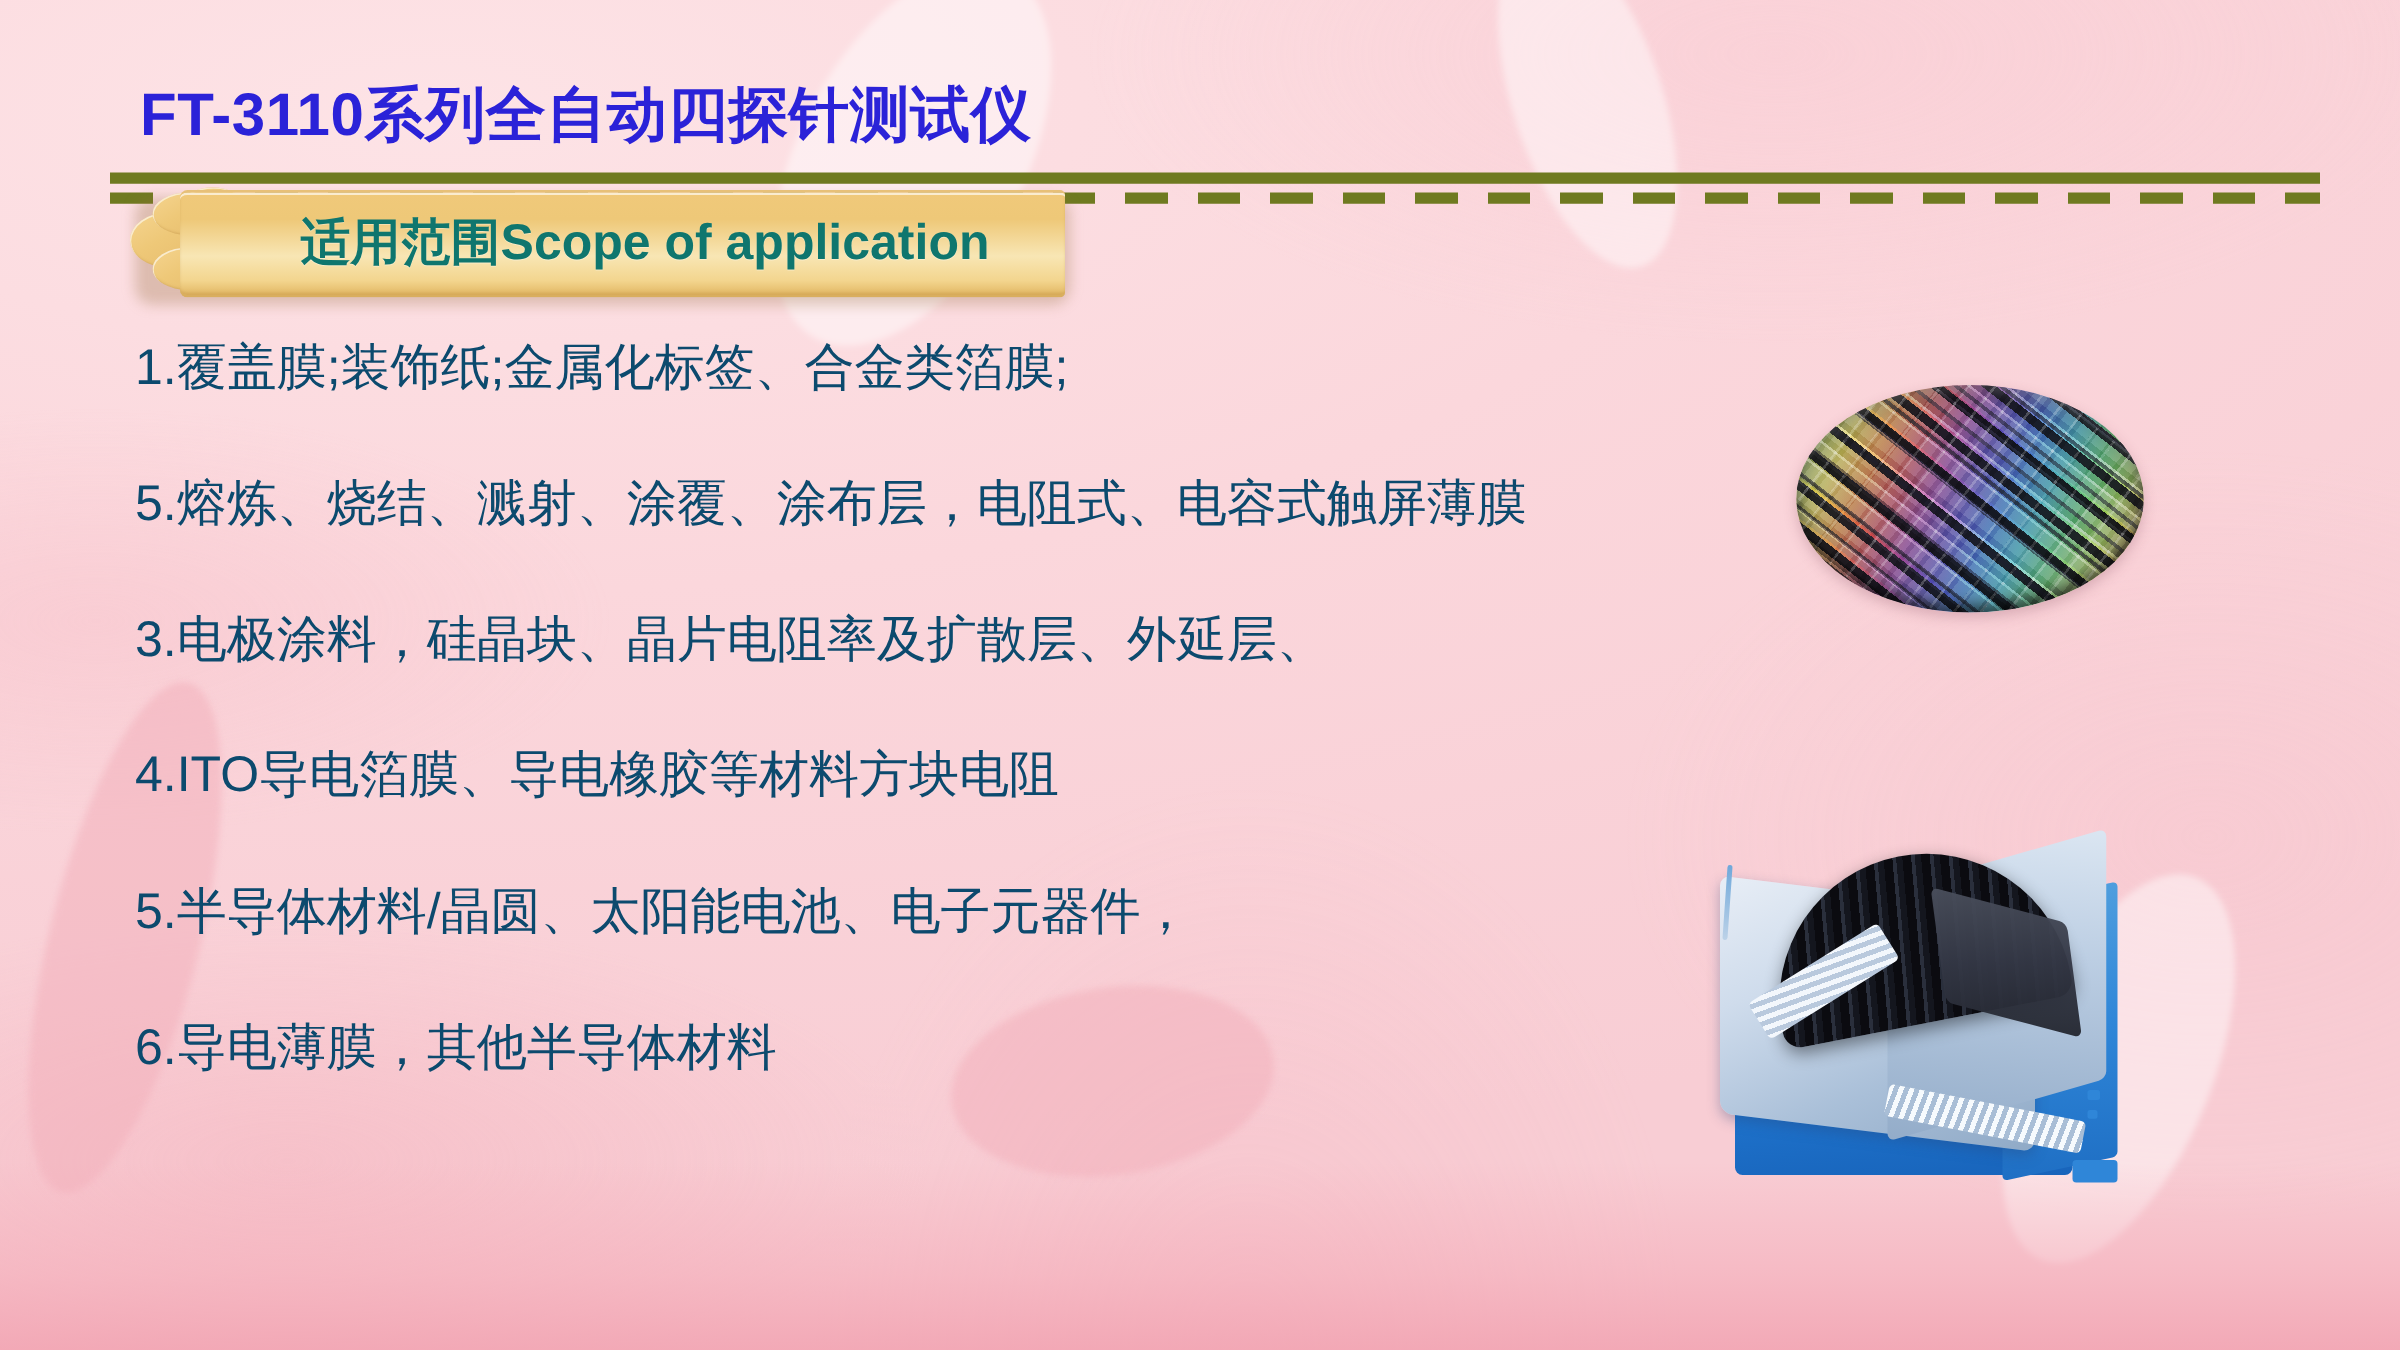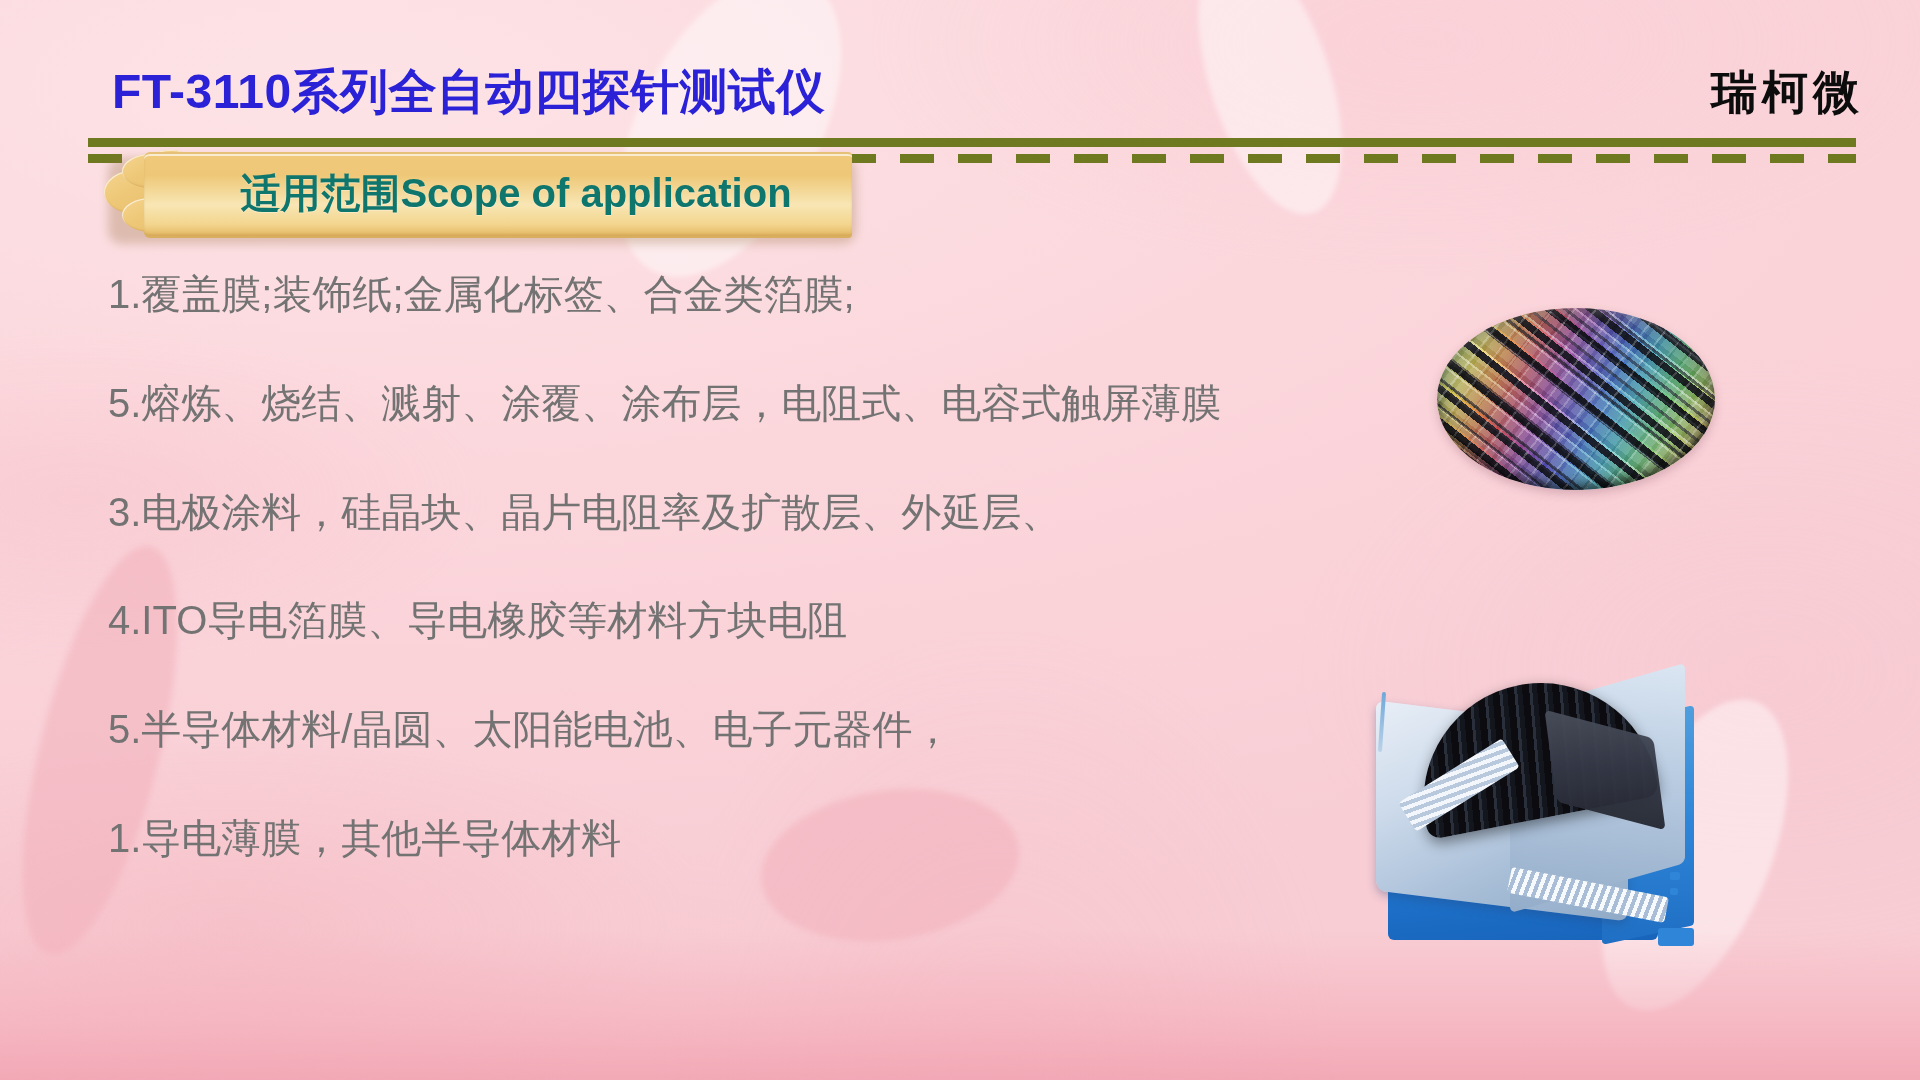--- a/index.html
+++ b/index.html
@@ -93,21 +93,21 @@
   }
   .banner-text span{
     font-size:40px;font-weight:bold;color:#0f766e;
     letter-spacing:0px;white-space:nowrap;
     text-shadow:0 1px 0 rgba(255,255,255,.35);
   }
 
   
   .list{position:absolute;left:108px;top:272px;width:1240px;}
   .item{
-    font-size:40px;color:#737373;line-height:1.12;
+    font-size:40px;color:#0c4a6e;line-height:1.12;
     margin-bottom:64px;white-space:nowrap;
     font-family:"Liberation Sans","DejaVu Sans",sans-serif;
   }
 
   
   .wafer{
     position:absolute;left:1437px;top:308px;width:278px;height:182px;
     border-radius:50%;
     background:
       repeating-linear-gradient(38deg,
@@ -211,21 +211,20 @@
   <div class="vein2" style="left:40px;top:540px;width:120px;height:420px;transform:rotate(14deg);"></div>
   <div class="vein2" style="left:760px;top:790px;width:260px;height:150px;transform:rotate(-8deg);"></div>
   <div class="vein" style="left:1620px;top:690px;width:150px;height:330px;transform:rotate(22deg);"></div>
   <div class="bg-bottom"></div>
 
   <div class="header">
     <div class="title no-sel">FT-3110系列全自动四探针测试仪</div>
     <div class="rule-solid"></div>
     <div class="rule-dash"></div>
     <div class="logo">
-      <span class="logo-cn no-sel">瑞柯微</span>
     </div>
   </div>
 
   <div class="banner-wrap">
     <div class="banner-shadow"></div>
     <div class="banner">
       <div class="scallop s2"></div>
       <div class="scallop s1"></div>
       <div class="scallop s3"></div>
       <div class="scallop s4"></div>
@@ -236,21 +235,21 @@
       </div>
     </div>
   </div>
 
   <div class="list">
     <div class="item no-sel">1.覆盖膜;装饰纸;金属化标签、合金类箔膜;</div>
     <div class="item no-sel">5.熔炼、烧结、溅射、涂覆、涂布层，电阻式、电容式触屏薄膜</div>
     <div class="item no-sel">3.电极涂料，硅晶块、晶片电阻率及扩散层、外延层、</div>
     <div class="item no-sel">4.ITO导电箔膜、导电橡胶等材料方块电阻</div>
     <div class="item no-sel">5.半导体材料/晶圆、太阳能电池、电子元器件，</div>
-    <div class="item no-sel">1.导电薄膜，其他半导体材料</div>
+    <div class="item no-sel">6.导电薄膜，其他半导体材料</div>
   </div>
 
   <div class="wafer">
     <div class="wafer-dots"></div>
     <div class="wafer-rim"></div>
   </div>
 
   <div class="cassette">
     <div class="cas-blue"></div>
     <div class="cas-blue2"></div>

